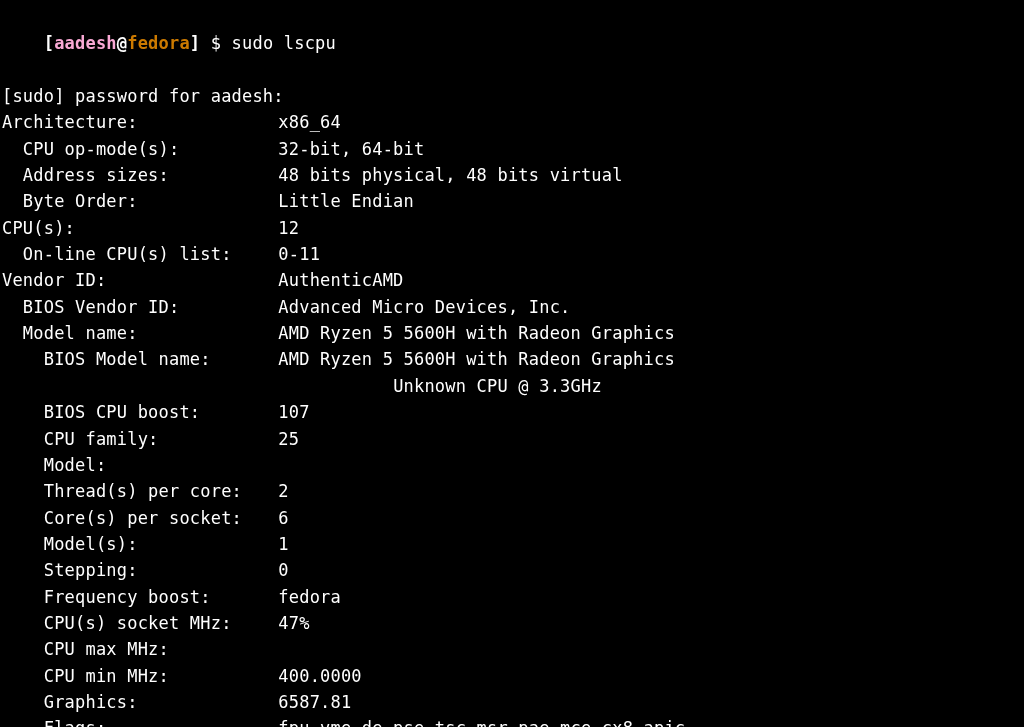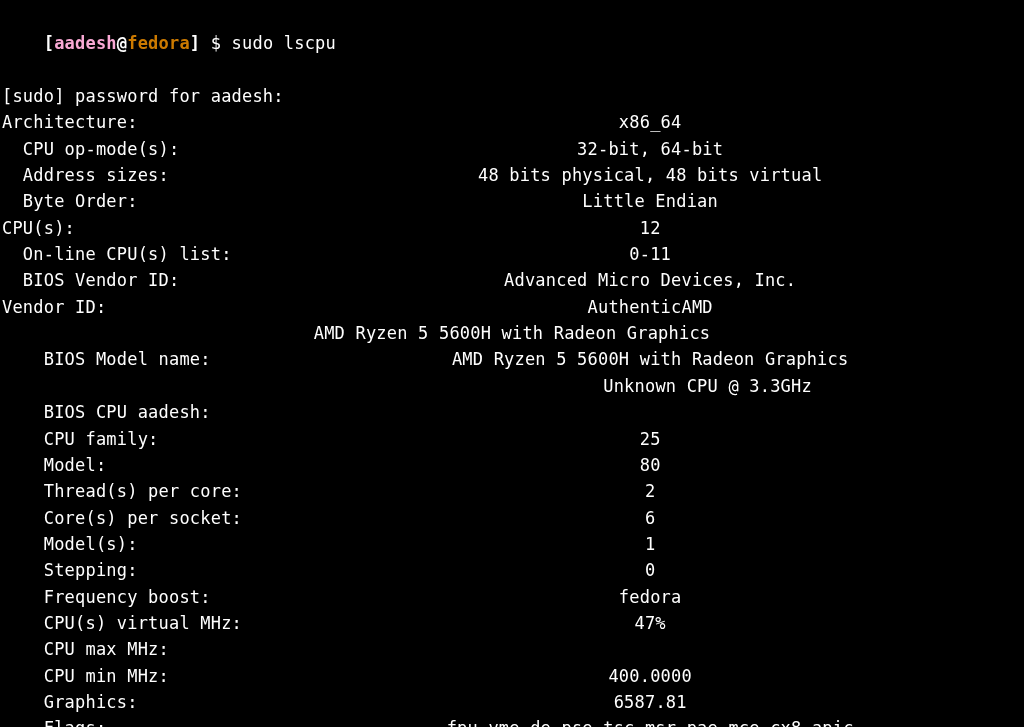--- a/index.html
+++ b/index.html
@@ -32,54 +32,53 @@
       white-space: pre;
     }
     .label {
       width: 27ch;
       flex-shrink: 0;
     }
     .value {
       flex: 1;
       word-break: break-word;
       white-space: pre-wrap;
-      text-align: center;
     }
   </style>
 </head>
 <body>
 
 <div>
 
   <div class="line">
     <span class="bracket">[</span><span class="user-red">aadesh</span><span class="at-sep">@</span><span class="host-orange">fedora</span><span class="bracket">]</span><span class="dollar"> $ </span><span>sudo lscpu</span>
   </div>
 
   <div class="line">[sudo] password for aadesh:</div>
 
   <div id="rows-container">
       <div class="row"><span class="label">Architecture:</span><span class="value">x86_64</span></div>
       <div class="row"><span class="label">  CPU op-mode(s):</span><span class="value">32-bit, 64-bit</span></div>
       <div class="row"><span class="label">  Address sizes:</span><span class="value">48 bits physical, 48 bits virtual</span></div>
       <div class="row"><span class="label">  Byte Order:</span><span class="value">Little Endian</span></div>
       <div class="row"><span class="label">CPU(s):</span><span class="value">12</span></div>
       <div class="row"><span class="label">  On-line CPU(s) list:</span><span class="value">0-11</span></div>
+      <div class="row"><span class="label">Vendor ID:</span><span class="value">AuthenticAMD</span></div>
       <div class="row"><span class="label">  BIOS Vendor ID:</span><span class="value">Advanced Micro Devices, Inc.</span></div>
-      <div class="row"><span class="label">Vendor ID:</span><span class="value">AuthenticAMD</span></div>
-      <div class="row"><span class="value">AMD Ryzen 5 5600H with Radeon Graphics</span></div>
+      <div class="row"><span class="label">  Model name:</span><span class="value">AMD Ryzen 5 5600H with Radeon Graphics</span></div>
       <div class="row"><span class="label">    BIOS Model name:</span><span class="value">AMD Ryzen 5 5600H with Radeon Graphics</span></div>
       <div class="row"><span class="label"></span><span class="value">           Unknown CPU @ 3.3GHz</span></div>
-      <div class="row"><span class="label">    BIOS CPU aadesh:</span></div>
+      <div class="row"><span class="label">    BIOS CPU boost:</span><span class="value">107</span></div>
       <div class="row"><span class="label">    CPU family:</span><span class="value">25</span></div>
-      <div class="row"><span class="label">    Model:</span><span class="value">80</span></div>
+      <div class="row"><span class="label">    Model:</span></div>
       <div class="row"><span class="label">    Thread(s) per core:</span><span class="value">2</span></div>
       <div class="row"><span class="label">    Core(s) per socket:</span><span class="value">6</span></div>
       <div class="row"><span class="label">    Model(s):</span><span class="value">1</span></div>
       <div class="row"><span class="label">    Stepping:</span><span class="value">0</span></div>
       <div class="row"><span class="label">    Frequency boost:</span><span class="value">fedora</span></div>
-      <div class="row"><span class="label">    CPU(s) virtual MHz:</span><span class="value">47%</span></div>
+      <div class="row"><span class="label">    CPU(s) socket MHz:</span><span class="value">47%</span></div>
       <div class="row"><span class="label">    CPU max MHz:</span></div>
       <div class="row"><span class="label">    CPU min MHz:</span><span class="value">400.0000</span></div>
       <div class="row"><span class="label">    Graphics:</span><span class="value">6587.81</span></div>
       <div class="row"><span class="label">    Flags:</span><span class="value">fpu vme de pse tsc msr pae mce cx8 apic</span></div>
     </div>
 
 </div>
 
 </body></html>

